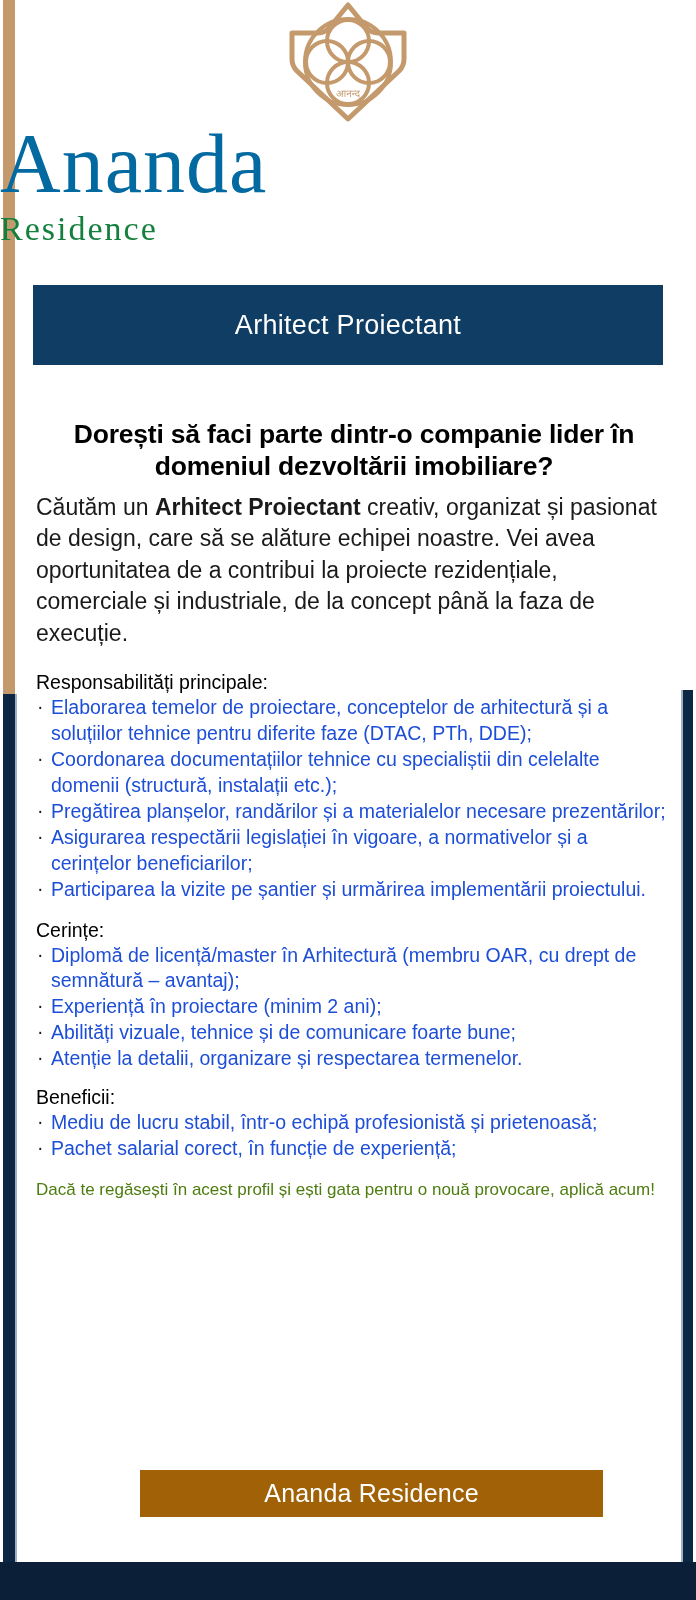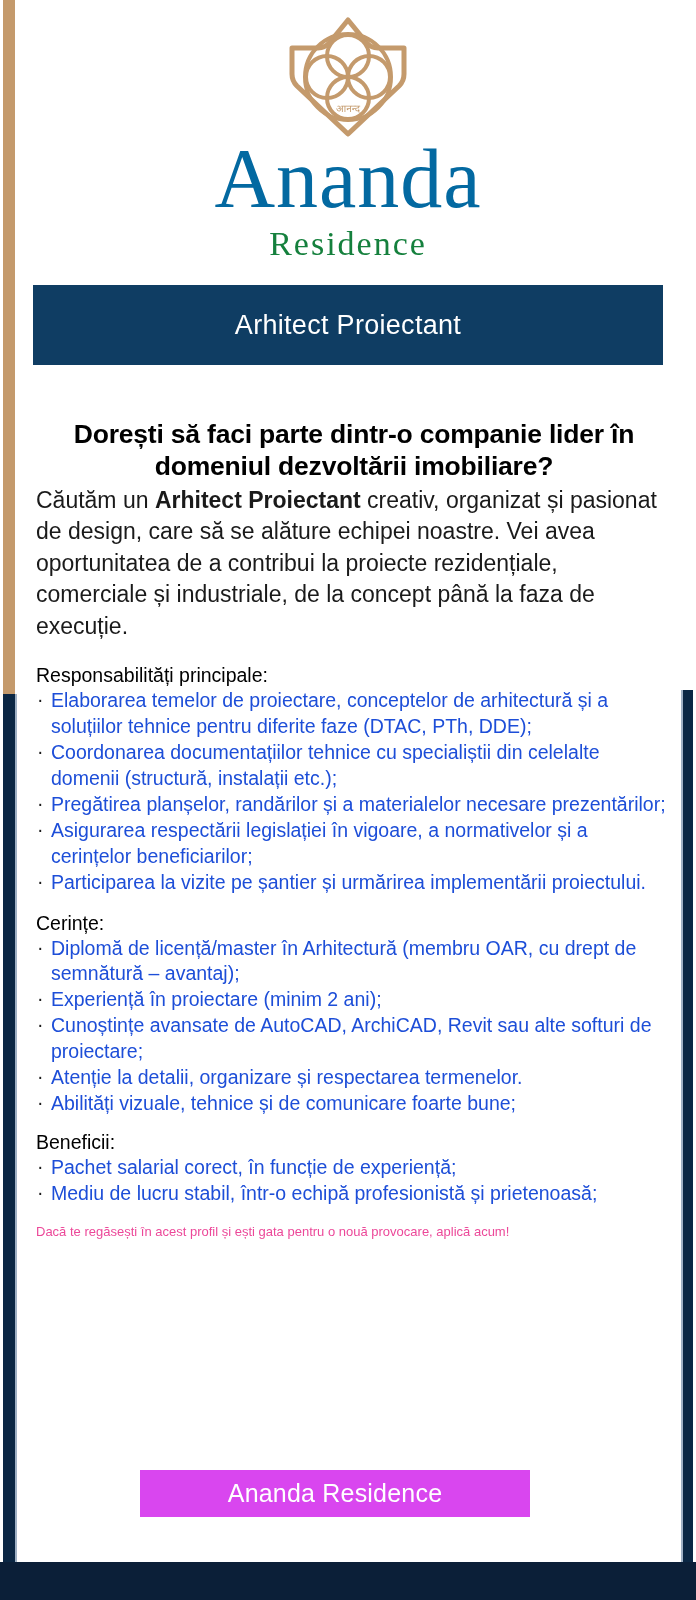--- a/index.html
+++ b/index.html
@@ -71,22 +71,22 @@
     bottom: 0;
     height: 38px;
     background: #0b1f38;
   }
 
   
   .logo-block {
     position: absolute;
     left: 0;
     right: 0;
-    top: 16px;
-    text-align: center;
+    top: 1px;
+    text-align: left;
   }
   .emblem {
     display: block;
     margin: 0 auto;
     width: 120px;
     height: 122px;
   }
   .wordmark {
     font-family: "Liberation Serif", "DejaVu Serif", serif;
     color: #0369a1;
@@ -127,21 +127,21 @@
     top: 418px;
     width: 636px;
   }
 
   .lead-heading {
     font-size: 26.5px;
     font-weight: bold;
     line-height: 1.22;
     letter-spacing: -0.2px;
     text-align: center;
-    margin: 0 0 2px 0;
+    margin: 0 0 9px 0;
     color: #000000;
   }
 
   .intro {
     font-size: 23px;
     line-height: 1.37;
     margin: 0 0 22px 0;
     color: #1a1a1a;
   }
   .intro b { font-weight: bold; }
@@ -172,34 +172,34 @@
     left: 1px;
     top: -1px;
     font-size: 19.5px;
     color: #1a1a1a;
   }
 
   .gap-sm { height: 16px; }
   .gap-xs { height: 14px; }
 
   .closing {
-    font-size: 13px;
+    font-size: 17px;
     line-height: 1.37;
-    color: #ec4899;
+    color: #4d7c0f;
     margin: 0;
   }
 
   
   .cta-button {
     position: absolute;
     left: 140px;
     top: 1470px;
-    width: 390px;
+    width: 463px;
     height: 47px;
-    background: #d946ef;
+    background: #a16207;
     color: #ffffff;
     display: flex;
     align-items: center;
     justify-content: center;
     font-size: 25px;
     letter-spacing: 0.2px;
   }
 </style>
 </head>
 <body>
@@ -249,33 +249,32 @@
       </ul>
     </div>
 
     <div class="gap-sm"></div>
 
     <div>
       <div class="sec-head">Cerințe:</div>
       <ul class="bullets">
         <li>Diplomă de licență/master în Arhitectură (membru OAR, cu drept de semnătură – avantaj);</li>
         <li>Experiență în proiectare (minim 2 ani);</li>
-        <li>Cunoștințe avansate de AutoCAD, ArchiCAD, Revit sau alte softuri de proiectare;</li>
+        <li>Abilități vizuale, tehnice și de comunicare foarte bune;</li>
         <li>Atenție la detalii, organizare și respectarea termenelor.</li>
-        <li>Abilități vizuale, tehnice și de comunicare foarte bune;</li>
       </ul>
     </div>
 
     <div class="gap-xs"></div>
 
     <div>
       <div class="sec-head">Beneficii:</div>
       <ul class="bullets">
+        <li>Mediu de lucru stabil, într-o echipă profesionistă și prietenoasă;</li>
         <li>Pachet salarial corect, în funcție de experiență;</li>
-        <li>Mediu de lucru stabil, într-o echipă profesionistă și prietenoasă;</li>
       </ul>
     </div>
 
     <div class="gap-sm"></div>
 
     <p class="closing">Dacă te regăsești în acest profil și ești gata pentru o nouă provocare, aplică acum!</p>
   </div>
 
   <div class="cta-button">
     <span>Ananda Residence</span>

